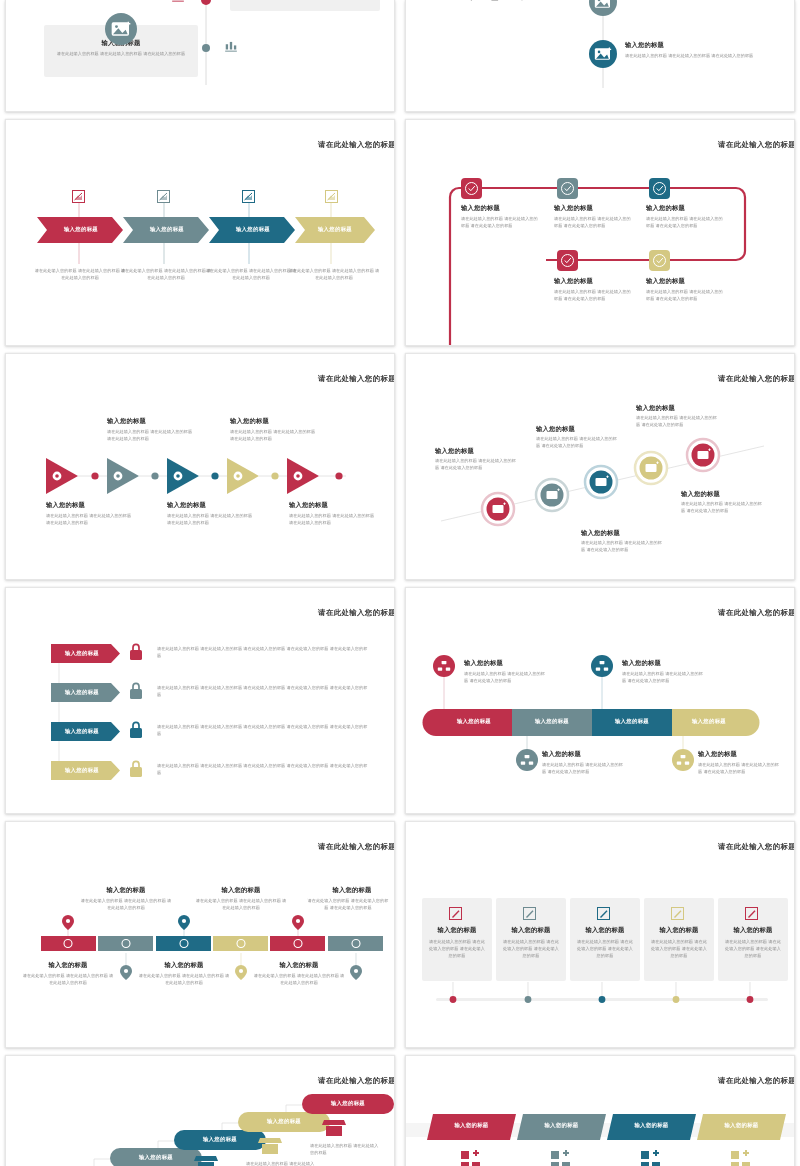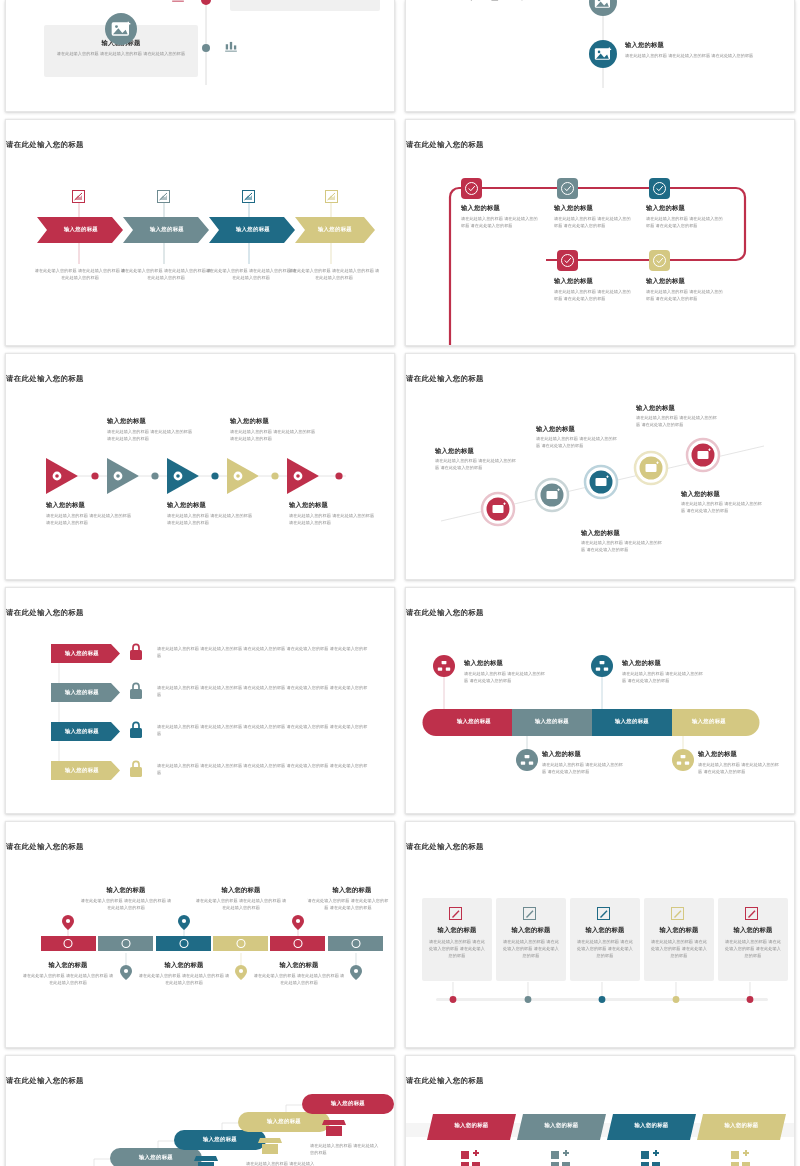--- a/index.html
+++ b/index.html
@@ -19,21 +19,21 @@
   .slide{
     position:relative;background:#fff;overflow:hidden;
     border:1px solid #e6e6e6;
     box-shadow:0 1px 3px rgba(0,0,0,.16), 0 0 1px rgba(0,0,0,.10);
     box-sizing:border-box;
   }
   .slide.clip-top{border-top:none;}
   .slide.clip-bot{border-bottom:none;}
   .stage{position:absolute;left:0;top:0;width:390px;height:227px;}
   .title{
-    position:absolute;left:0;right:0;top:20px;text-align:left;
+    position:absolute;left:0;right:0;top:20px;text-align:right;
     font-size:7.4px;font-weight:700;color:#3a3a3a;letter-spacing:.4px;
   }
   .h{font-size:6.3px;font-weight:700;color:#2c2c2c;letter-spacing:.2px;}
   .p{font-size:4.1px;color:#8d8d8d;line-height:1.65;letter-spacing:.1px;}
   .center{text-align:center;}
   .abs{position:absolute;}
   .chip-lbl{font-size:5.4px;font-weight:700;color:#fff;letter-spacing:.3px;}
   .card-grey{background:#f0f0f0;border-radius:2px;}
   svg{display:block;overflow:visible;}
 </style>

